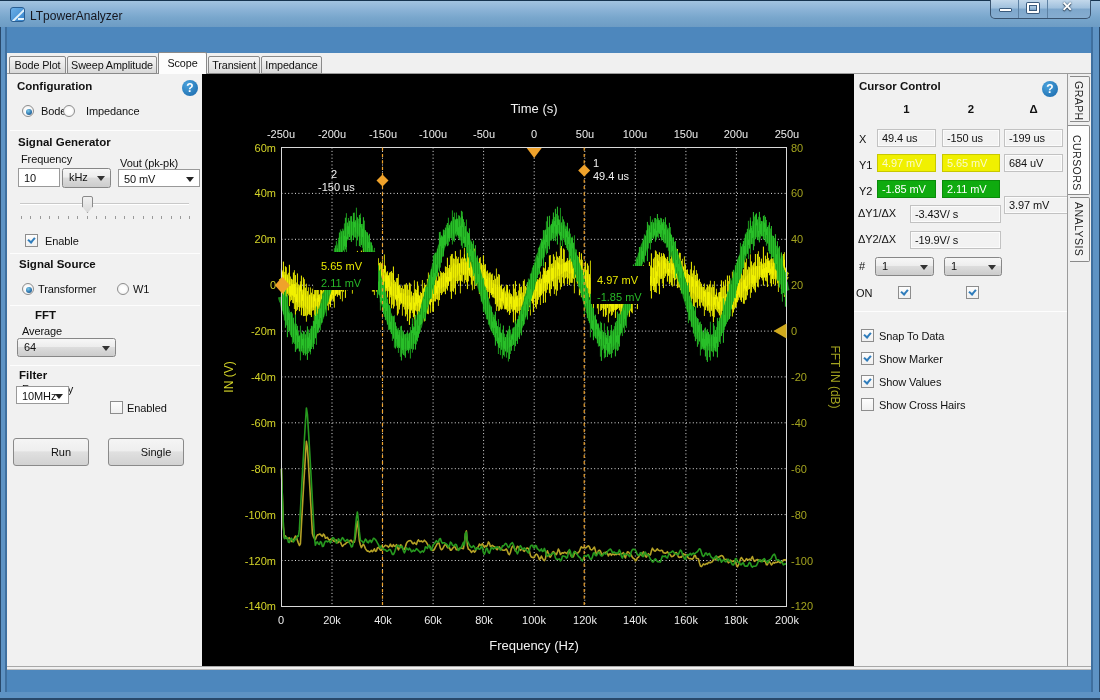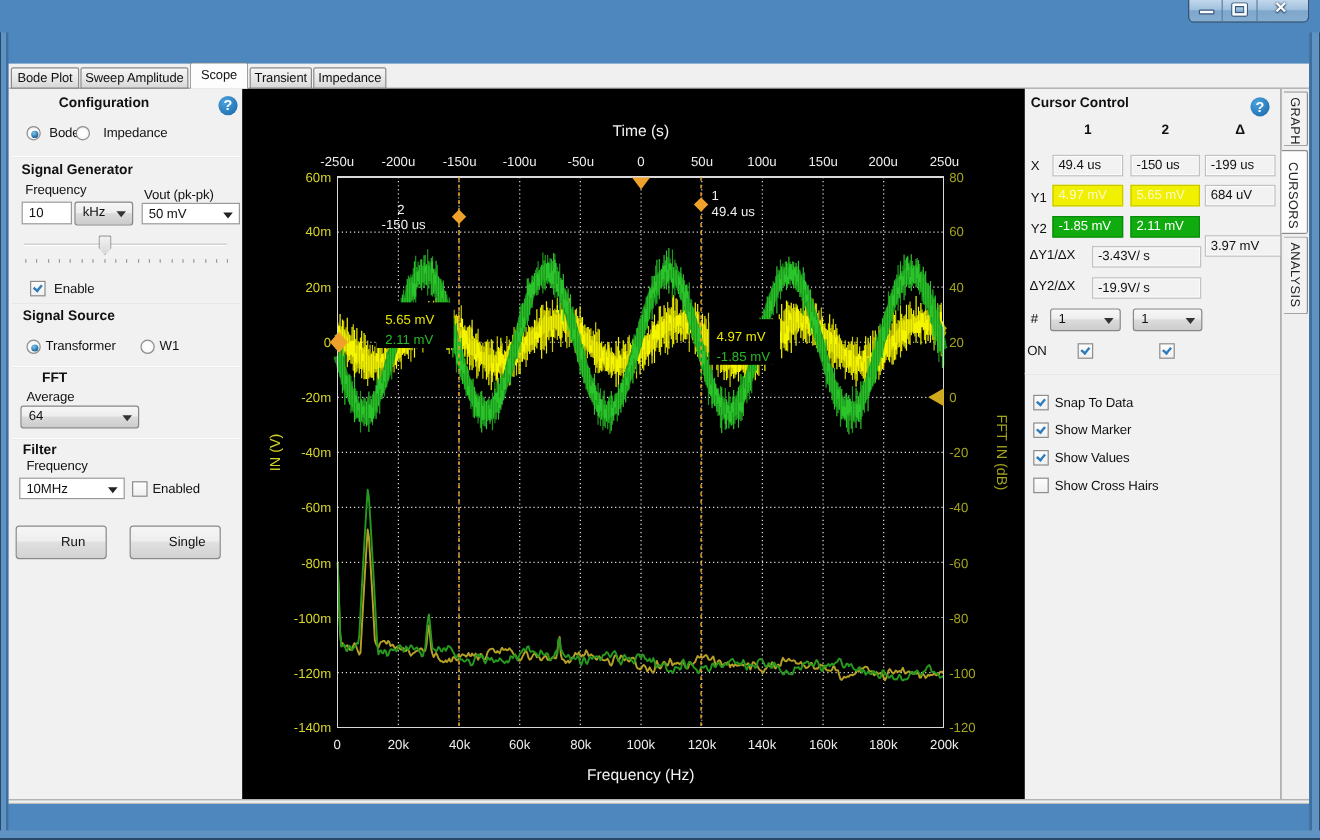--- a/index.html
+++ b/index.html
@@ -55,41 +55,48 @@
 .combow .cv{position:absolute;left:5px;top:2.5px;}
 .combow .ca{position:absolute;right:5px;top:7px;width:0;height:0;border:4px solid transparent;border-top:5px solid #222;}
 .btn{position:absolute;background:linear-gradient(#f5f5f5,#eeeeee 45%,#e0e0e0 50%,#d2d2d2);border:1px solid #8a8a8a;border-radius:3px;
  font-size:11px;color:#111;text-align:center;padding-left:20px;}
 .qm{position:absolute;width:16px;height:16px;border-radius:50%;background:radial-gradient(circle at 35% 30%,#4aa3dd,#1765a8);color:#fff;
  font-weight:bold;font-size:12px;text-align:center;line-height:16px;}
 .vbox{position:absolute;height:18px;background:#f2f2f2;border:1px solid #c2c2c2;box-shadow:inset 0 0 0 1px #fbfbfb;font-size:11px;letter-spacing:-0.1px;color:#111;padding:2px 4px;}
 .lab{position:absolute;font-size:11px;letter-spacing:-0.1px;color:#111;}
 </style></head><body>
 <div id="win">
+<div id="titlebar">
+      <div id="appicon">
+        <i></i>
+        <u></u>
+      </div>
+      <span class="tt">LTpowerAnalyzer</span>
+    </div>
     <div id="wbtns">
       <div class="wb">
         <span class="gm"></span>
       </div>
       <div class="wb">
         <span class="gx"></span>
       </div>
       <div class="wb">
         <span class="gc">✕</span>
       </div>
     </div>
     <div id="tabrow">
       <div class="bline"></div>
       <div class="tab" style="left:2px;width:57px;">Bode Plot</div>
       <div class="tab" style="left:60px;width:90px;">Sweep Amplitude</div>
       <div class="tab sel" style="left:151px;width:49px;">Scope</div>
       <div class="tab" style="left:201px;width:52px;">Transient</div>
       <div class="tab" style="left:254px;width:61px;">Impedance</div>
     </div>
     <div id="leftpanel">
-      <div class="hdr" style="position:absolute;left:10px;top:6px;margin-left:32px;">Configuration</div>
+      <div class="hdr" style="position:absolute;left:10px;top:6px;">Configuration</div>
       <div class="qm" style="left:175px;top:6px;">?</div>
       <div class="radio on" style="left:15px;top:31px;">
         <b></b>
       </div>
       <span class="lab" style="left:34px;top:31px;">Bode</span>
       <div class="radio" style="left:56px;top:31px;"></div>
       <span class="lab" style="left:79px;top:31px;">Impedance</span>
       <div class="sep" style="left:3px;top:56px;width:190px;"></div>
       <div class="hdr" style="position:absolute;left:11px;top:62px;">Signal Generator</div>
       <span class="lab" style="left:14px;top:79px;">Frequency</span>
@@ -139,21 +146,21 @@
       <div class="sep" style="left:3px;top:231px;width:190px;"></div>
       <div class="hdr" style="position:absolute;left:28px;top:235px;text-align:center;">FFT</div>
       <span class="lab" style="left:15px;top:251px;">Average</span>
       <div class="combo" style="left:10px;top:264px;width:99px;height:19px;">
         <span class="cv">64</span>
         <span class="ca"></span>
       </div>
       <div class="sep" style="left:3px;top:291px;width:190px;"></div>
       <div class="hdr" style="position:absolute;left:12px;top:295px;">Filter</div>
       <span class="lab" style="left:15px;top:309px;">Frequency</span>
-      <div class="combow" style="left:9px;top:324px;width:88px;height:18px;">
+      <div class="combow" style="left:9px;top:312px;width:53px;height:18px;">
         <span class="cv">10MHz</span>
         <span class="ca"></span>
       </div>
       <div class="check" style="left:103px;top:327px;"></div>
       <span class="lab" style="left:120px;top:328px;">Enabled</span>
       <div class="btn" style="left:6px;top:364px;width:76px;height:28px;line-height:27px;">Run</div>
       <div class="btn" style="left:101px;top:364px;width:76px;height:28px;line-height:27px;">Single</div>
     </div>
     <div id="plot">
       <svg width="652" height="592" style="position:absolute;left:0;top:0;">

